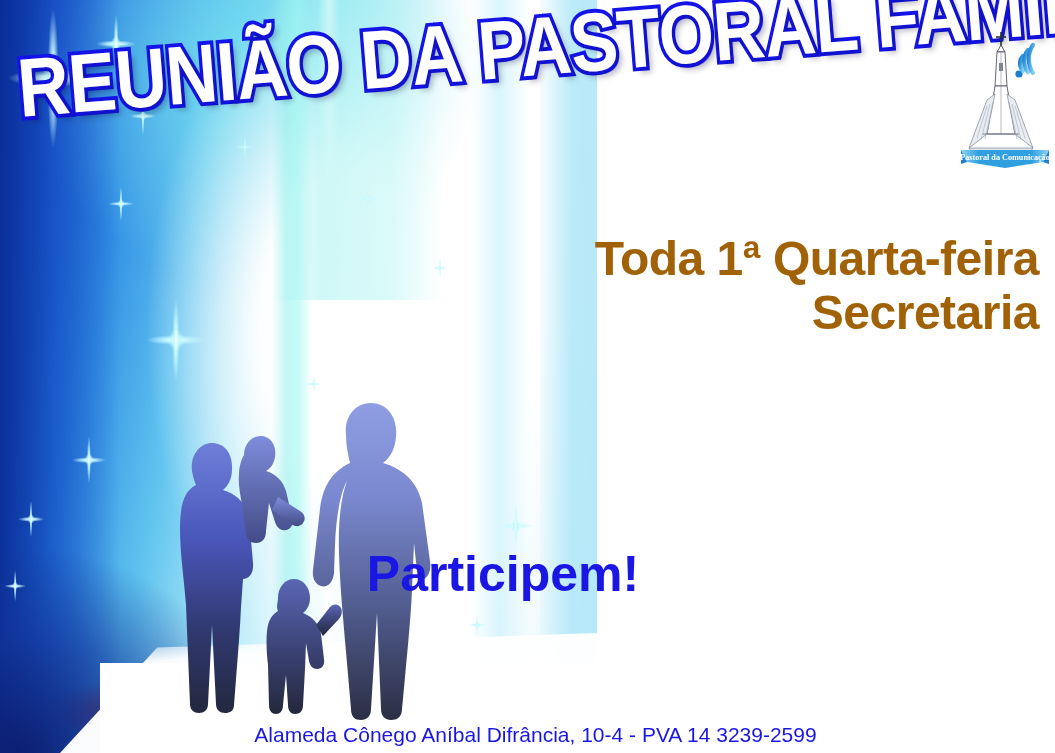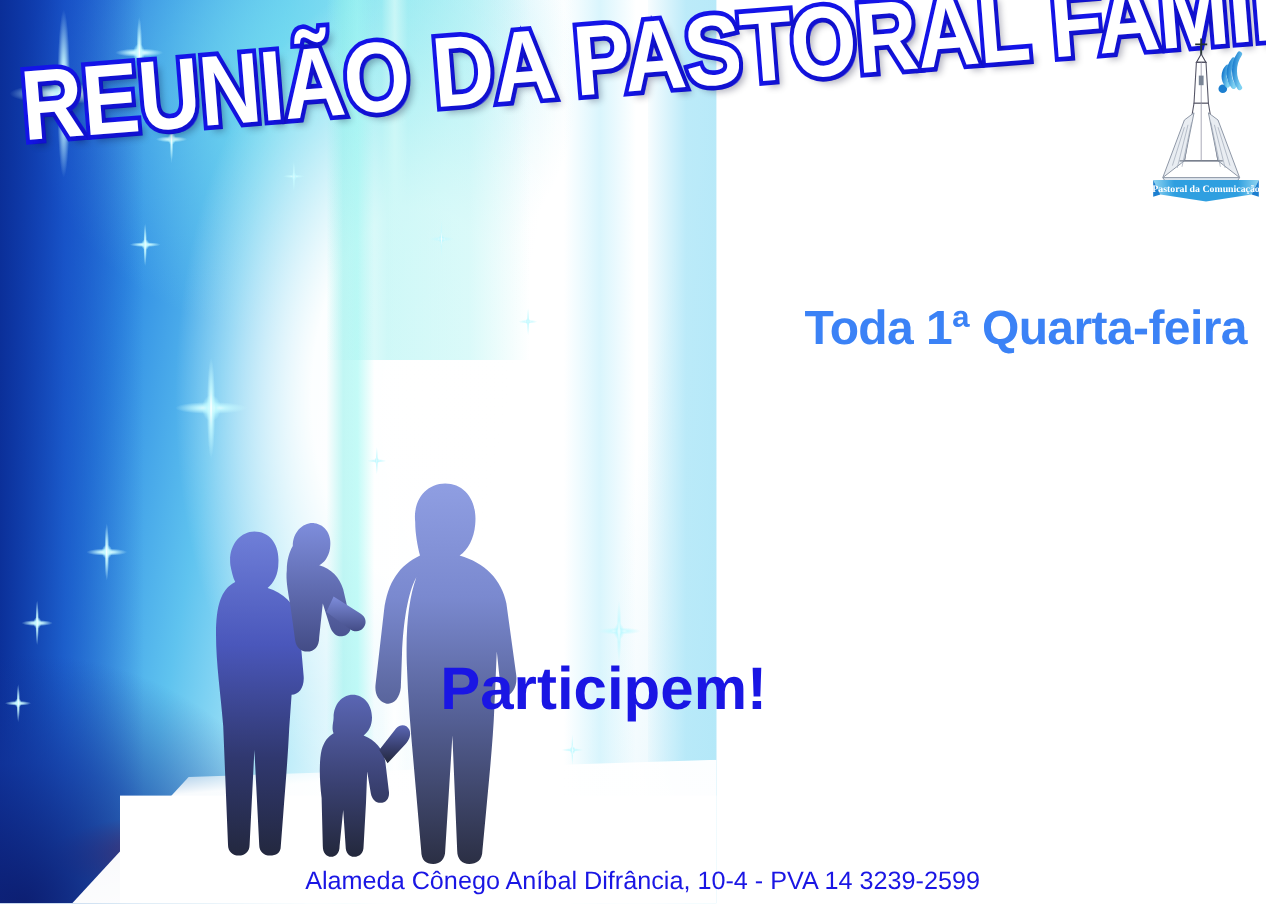--- a/index.html
+++ b/index.html
@@ -126,26 +126,26 @@
     paint-order: stroke fill;
     text-shadow:
       3px 3px 0 rgba(20,20,232,0.55),
       5px 5px 6px rgba(0,0,40,0.30);
   }
 
   
   .info-block {
     position: absolute;
     right: 16px;
-    top: 252px;
+    top: 232px;
     width: 560px;
     text-align: right;
-    color: #3b82f6;
+    color: #a16207;
     font-weight: bold;
-    font-size: 40px;
+    font-size: 48px;
     line-height: 1.13;
     letter-spacing: -0.5px;
   }
   .info-line { display: block; white-space: nowrap; }
 
   .call-to-action {
     position: absolute;
     left: 0; right: 0;
     top: 545px;
     text-align: center;
@@ -328,20 +328,21 @@
       </svg>
     </div>
   </div>
 
   <div class="title-wrap">
     <div class="title">REUNIÃO DA PASTORAL FAMILIAR</div>
   </div>
 
   <div class="info-block">
     <span class="info-line">Toda 1ª Quarta-feira</span>
+    <span class="info-line">Secretaria</span>
   </div>
 
   <div class="call-to-action">Participem!</div>
 
   <div class="footer">
     <span class="footer-line">Alameda Cônego Aníbal Difrância, 10-4 - PVA  14 3239-2599</span>
   </div>
 
   <div class="logo">
     <svg viewBox="0 0 96 150" xmlns="http://www.w3.org/2000/svg">

